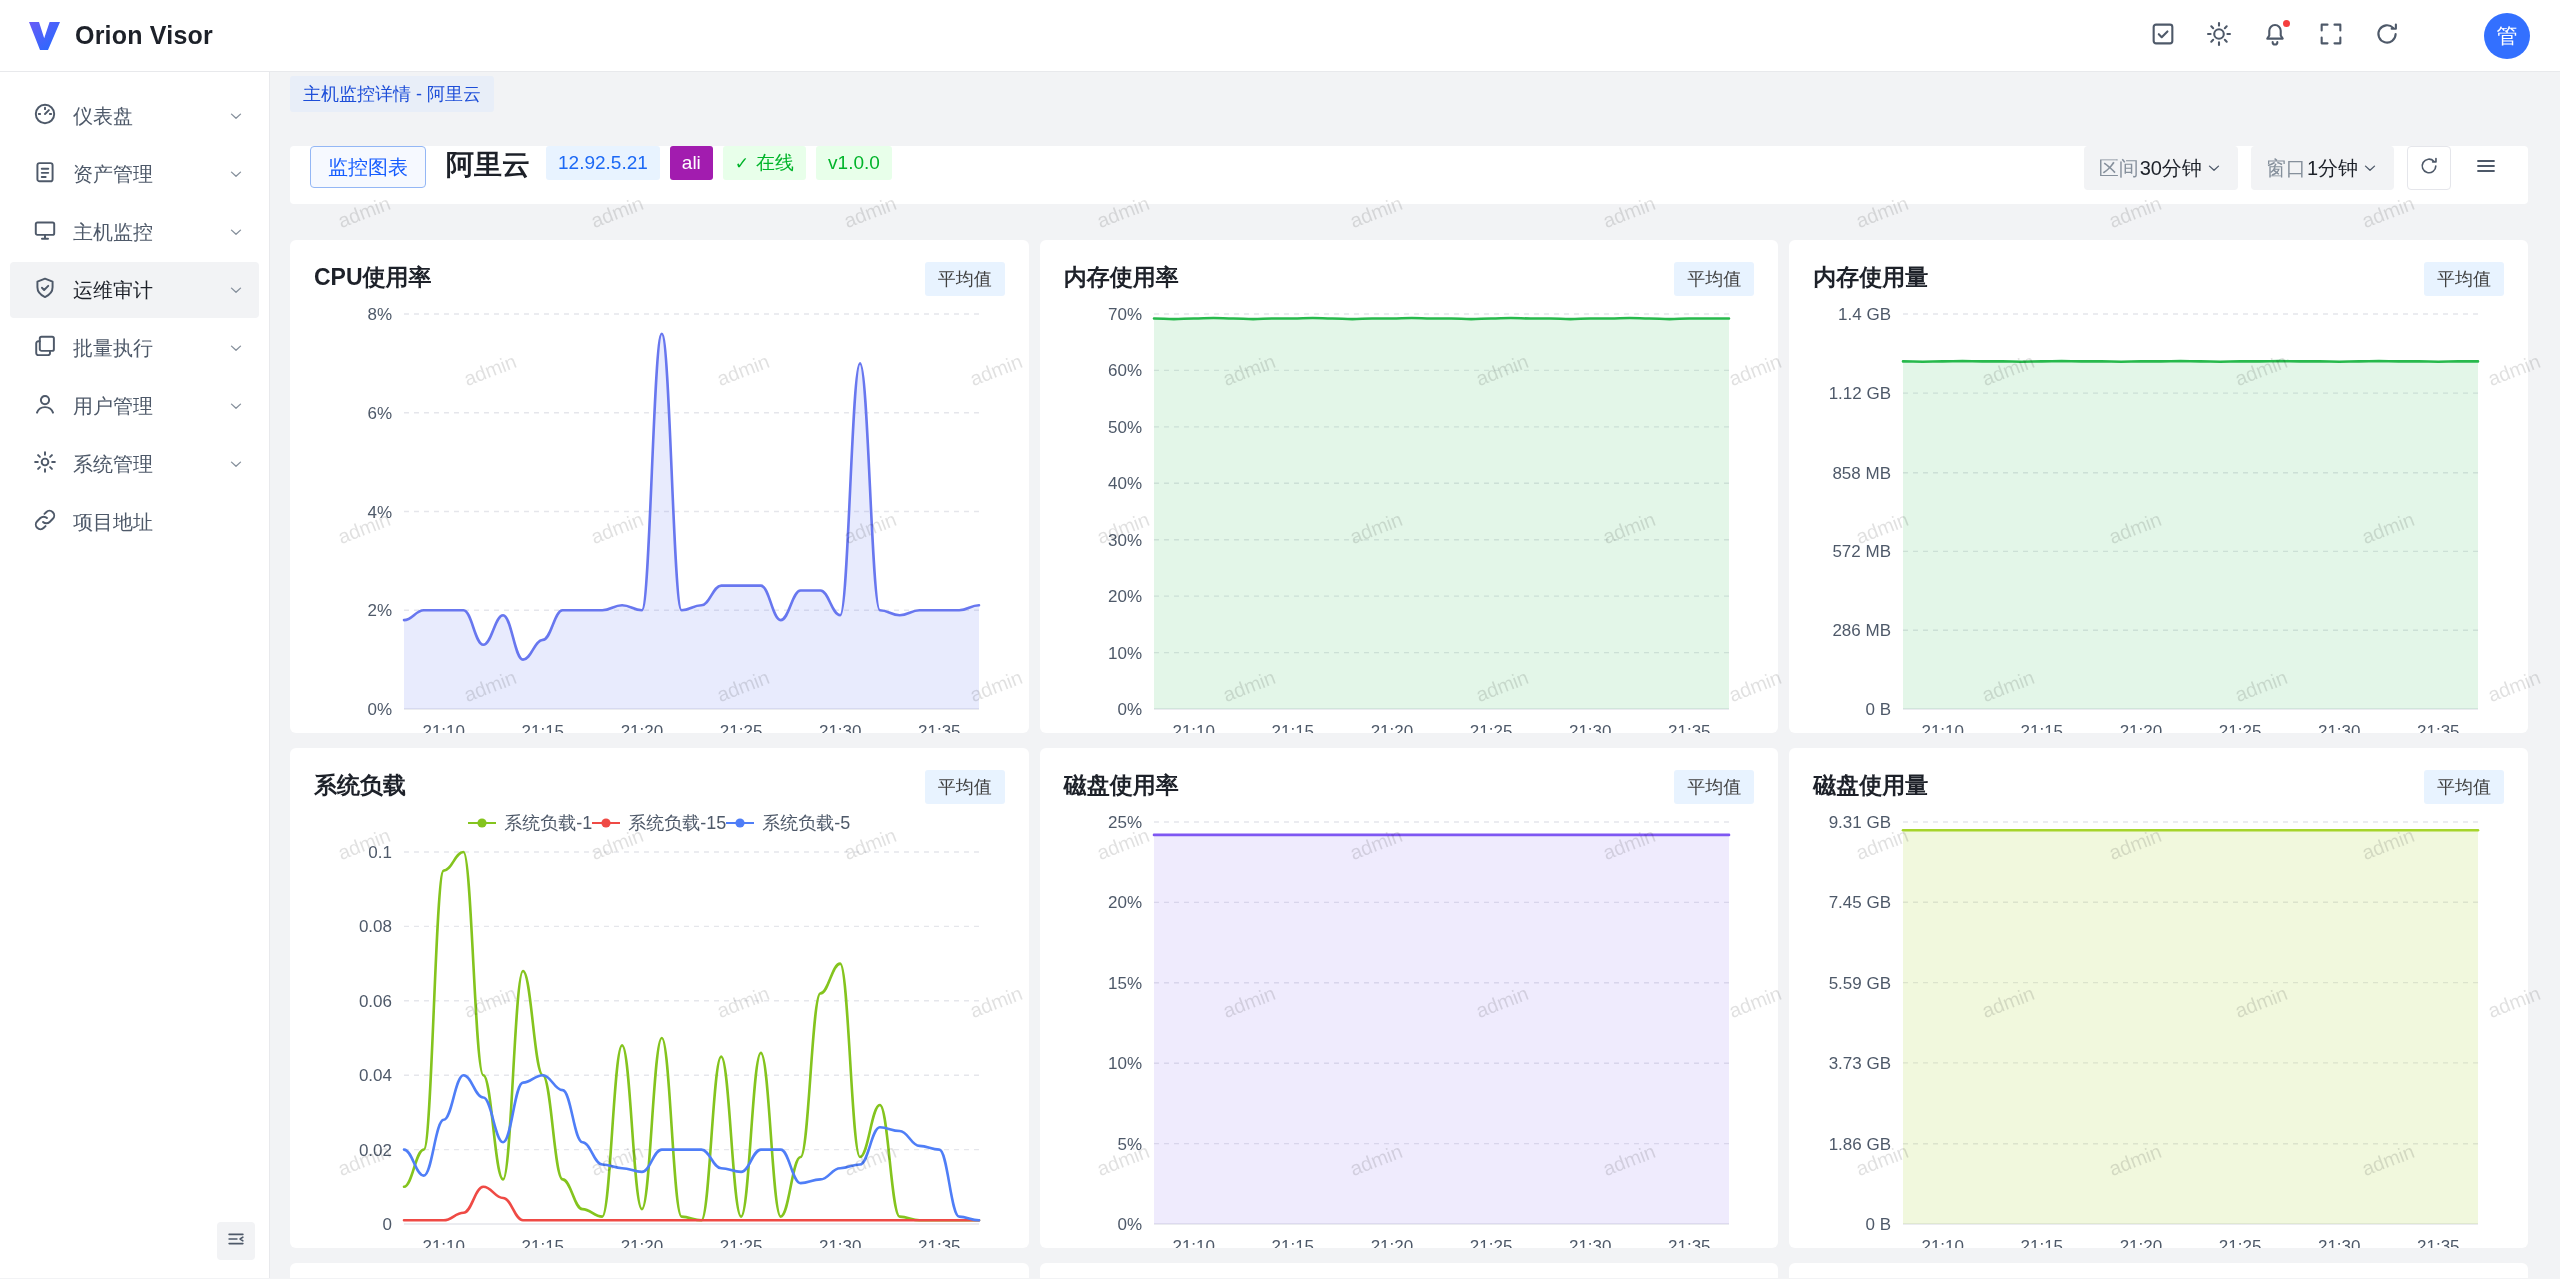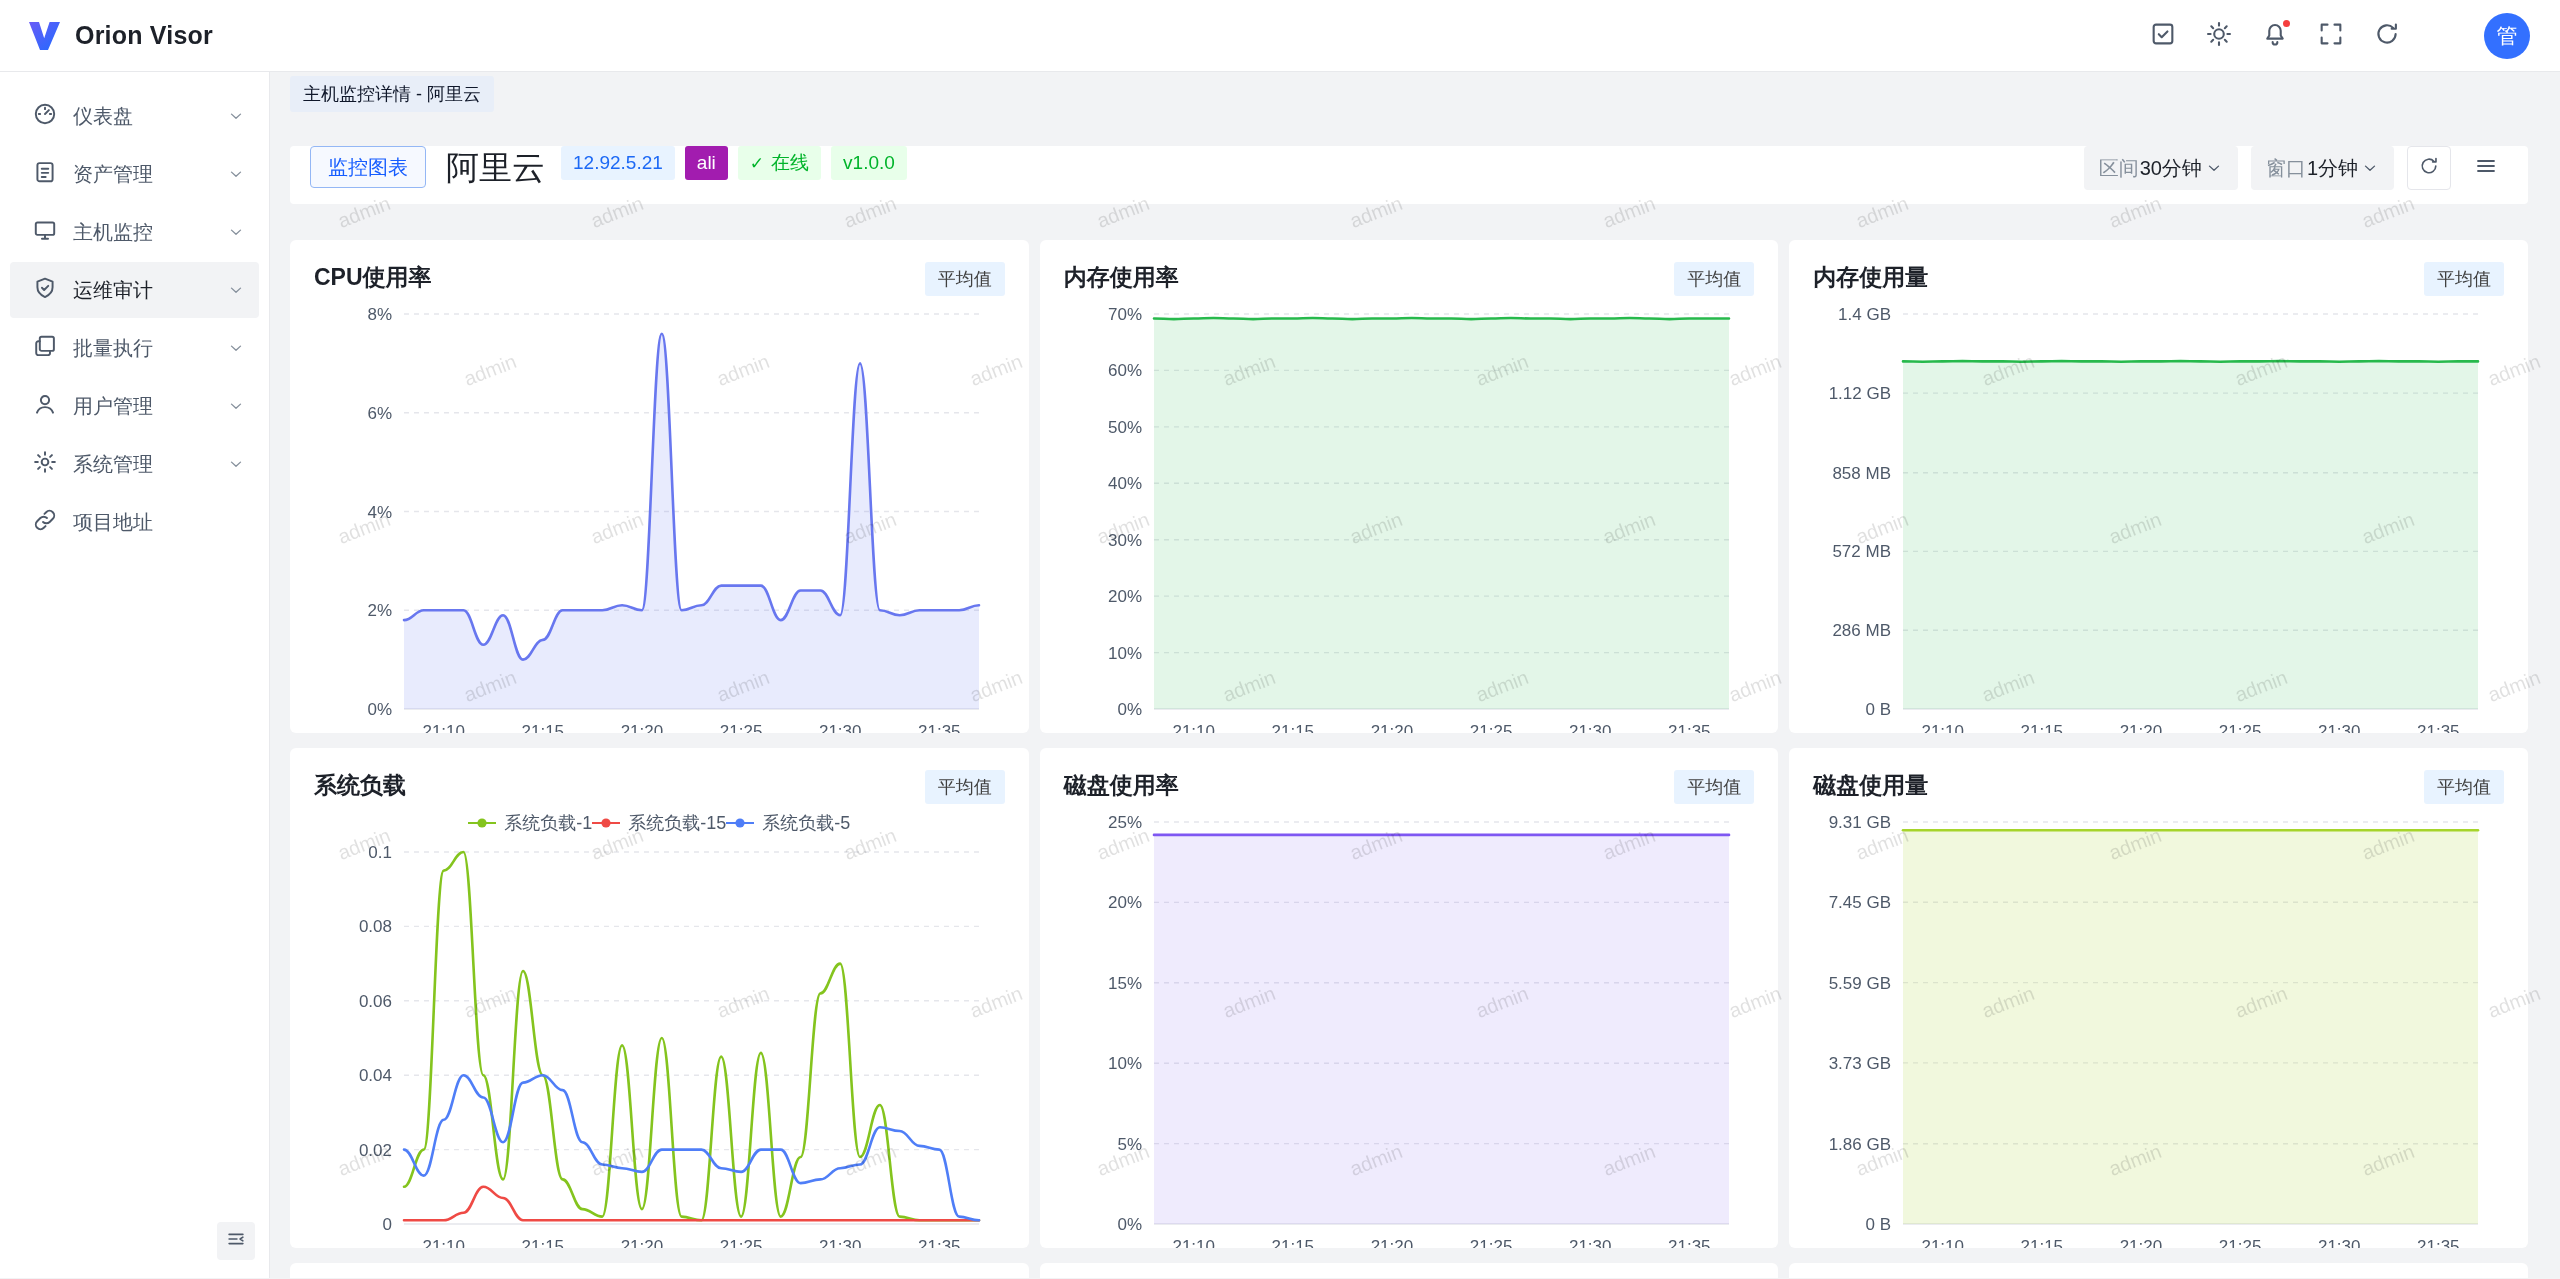--- a/index.html
+++ b/index.html
@@ -21,28 +21,28 @@
   .body-row{display:flex;height:1206px}
   .sidebar{width:270px;background:#fff;border-right:1px solid #e8e9ec;position:relative;padding-top:14px;flex:none}
   .side-item{height:56px;margin:2px 10px;border-radius:4px;display:flex;align-items:center;gap:15px;padding:0 14px 0 22px;font-size:20px;color:#4e5969;cursor:pointer}
   .side-item.selected{background:#f2f3f5;color:#1d2129;font-weight:500}
   .si-label{flex:1;white-space:nowrap}
   .si-chev{display:flex;align-items:center}
   .collapse-btn{position:absolute;right:14px;bottom:18px;width:38px;height:38px;border-radius:4px;background:#f2f3f5;display:flex;align-items:center;justify-content:center;cursor:pointer}
 
   .right-col{flex:1;display:flex;flex-direction:column;overflow:hidden}
   .breadcrumb-bar{height:44px;display:flex;align-items:center;padding-left:20px;flex:none}
-  .breadcrumb-chip{background:#e8eef8;color:#0f172a;font-size:18px;padding:6px 13px;border-radius:3px;cursor:pointer;white-space:nowrap}
+  .breadcrumb-chip{background:#e8eef8;color:#1d4ed8;font-size:18px;padding:6px 13px;border-radius:3px;cursor:pointer;white-space:nowrap}
 
   .main{flex:1;padding:30px 32px 0 20px;overflow:hidden}
 
   
   .header-card{height:58px;background:#fff;border-radius:4px;display:flex;align-items:flex-start;padding:0 20px;margin-bottom:36px}
   .btn-outline{height:42px;padding:0 17px;border:1px solid #94b7f5;color:#165dff;background:#f6f9ff;border-radius:4px;font-size:20px;display:flex;align-items:center;cursor:pointer;white-space:nowrap}
-  .host-name{font-size:33px;font-weight:400;margin:0 16px 9px 20px;white-space:nowrap}
+  .host-name{font-size:28px;font-weight:700;margin:0 16px 9px 20px;white-space:nowrap}
   #host-tags{display:flex;align-items:center}
   .tag{height:34px;display:inline-flex;align-items:center;gap:7px;padding:0 12px;border-radius:3px;font-size:19px;margin-right:10px;white-space:nowrap}
   .tag-light-blue{background:#e8f3ff;color:#1c69f5}
   .tag-solid-blue{background:#a21caf;color:#fff}
   .tag-green{background:#e8ffea;color:#00b42a}
   .tag-check{font-size:17px}
   .hdr-right{margin-left:auto;display:flex;align-items:center;gap:13px}
   .select{height:44px;background:#f2f3f5;border-radius:4px;display:flex;align-items:center;gap:1px;padding:0 15px;font-size:20px;cursor:pointer;white-space:nowrap}
   .select .lbl{color:#86909c}
   .select .chev{display:flex;align-items:center;margin-left:2px}

